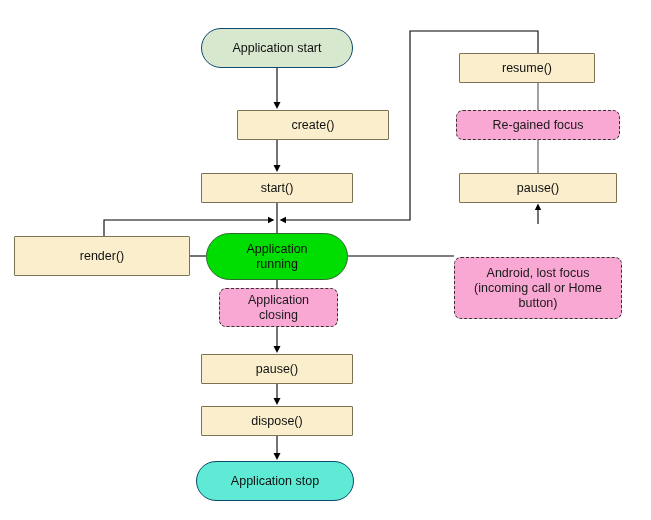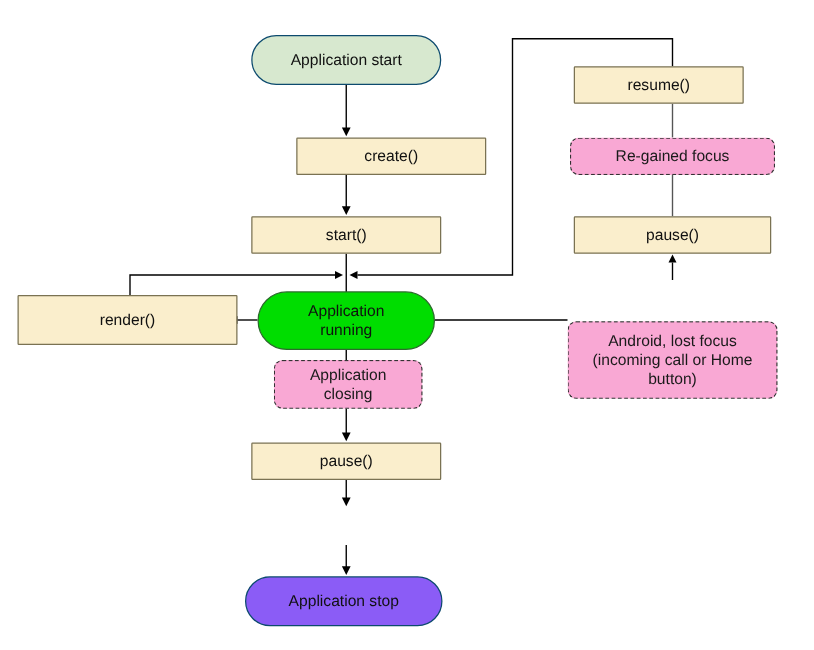--- a/index.html
+++ b/index.html
@@ -42,21 +42,21 @@
     border-radius: 1px;
   }
   .node-terminator {
     border-radius: 999px;
     border: 1px solid #0c4a6e;
   }
   .node-start {
     background: #d7e8cf;
   }
   .node-stop {
-    background: #8b5cf6;
+    background: #5eead4;
     align-items: center;
   }
   .node-running {
     background: #00dd00;
     border: 1px solid #2d6b2d;
   }
   .node-note {
     background: #f9a8d4;
     border: 1px dashed #333333;
     border-radius: 7px;
@@ -168,20 +168,23 @@
 
   <div class="node node-note" style="left:219px; top:288px; width:119px; height:39px;">
     <span class="node-label">Application
 closing</span>
   </div>
 
   <div class="node node-process" style="left:201px; top:354px; width:152px; height:30px;">
     <span class="node-label">pause()</span>
   </div>
 
+  <div class="node node-process" style="left:201px; top:406px; width:152px; height:30px;">
+    <span class="node-label">dispose()</span>
+  </div>
 
   <div class="node node-terminator node-stop" style="left:196px; top:461px; width:158px; height:40px;">
     <span class="node-label">Application stop</span>
   </div>
 
   <div class="node node-process" style="left:459px; top:53px; width:136px; height:30px;">
     <span class="node-label">resume()</span>
   </div>
 
   <div class="node node-note" style="left:456px; top:110px; width:164px; height:30px;">

